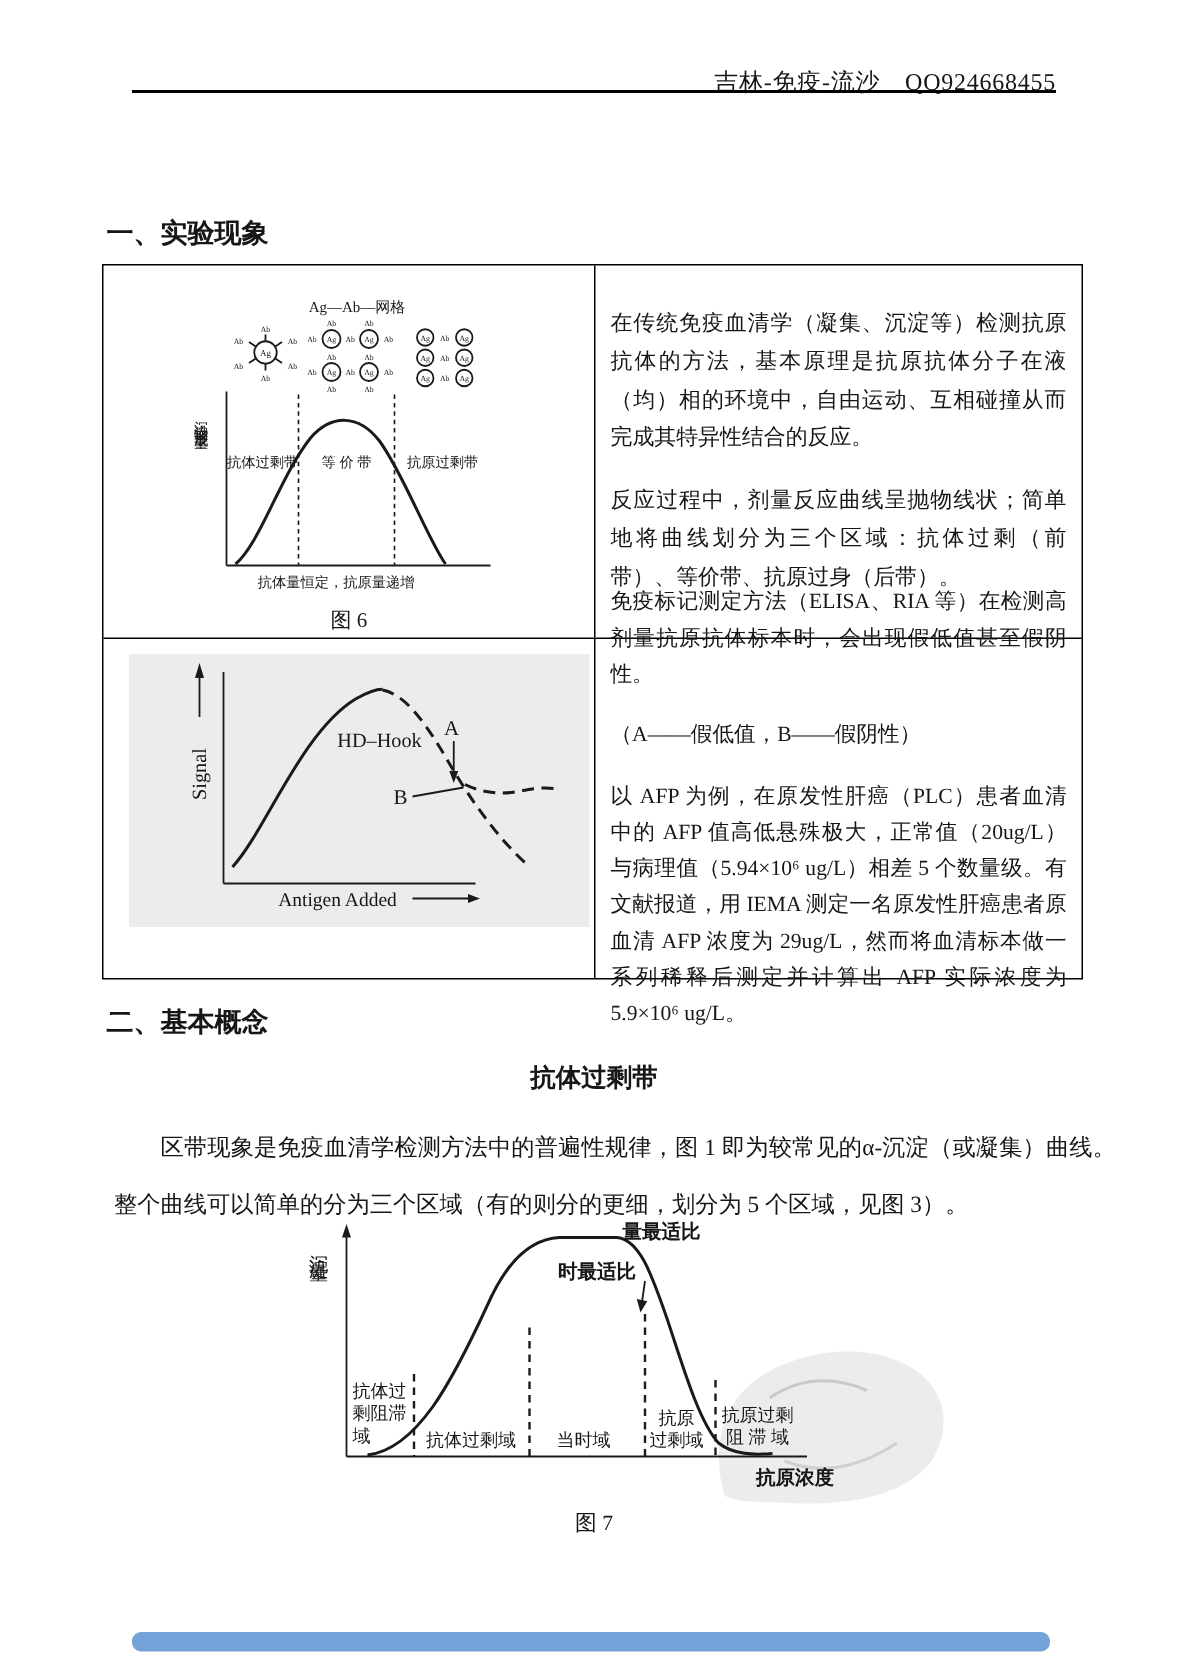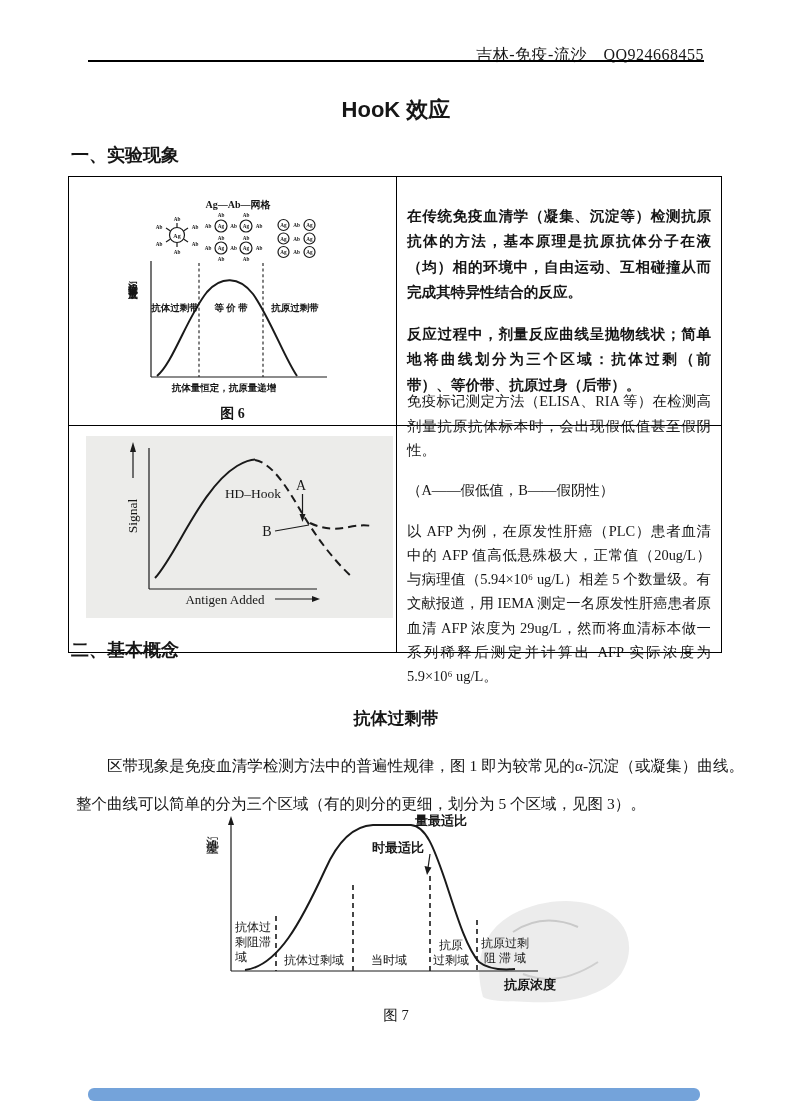--- a/index.html
+++ b/index.html
@@ -4,31 +4,31 @@
 <style>
   html,body{margin:0;padding:0;background:#888;}
   .page{position:relative;width:792px;height:1120px;background:#ffffff;overflow:hidden;
         font-family:"Liberation Serif","DejaVu Serif",serif;color:#161616;}
   .abs{position:absolute;}
   .hdr{top:45px;right:88px;font-size:16px;letter-spacing:.5px;}
   .rule{top:60px;left:88px;width:616px;height:2px;background:#000;}
   .title{top:95px;left:0;width:100%;text-align:center;margin:0;
          font:bold 22px "Liberation Sans","DejaVu Sans",sans-serif;}
   .sech{margin:0;font:bold 18px "Liberation Sans","DejaVu Sans",sans-serif;}
-  .sec1{top:143px;left:71px;} .sec2{top:638px;left:71px;}
+  .sec1{top:143px;left:71px;} .sec2{top:669px;left:71px;}
   .subhead{top:707px;left:0;width:100%;text-align:center;margin:0;
            font:bold 17px "Liberation Sans","DejaVu Sans",sans-serif;}
   .bodypara{top:733px;left:62px;width:668px;margin:14px;font-size:15.5px;line-height:38px;
             text-indent:2em;text-align:justify;}
   
   .tbl{top:176px;left:68px;width:654px;border:1.5px solid #000;box-sizing:border-box;}
   .trow{display:flex;}
   .trow2{border-top:1.5px solid #000;}
   .cellL{position:relative;width:328px;flex:0 0 328px;border-right:1.5px solid #000;box-sizing:border-box;}
-  .r1{height:248px;font-weight:bold;} .r2{height:226px;}
+  .r1{height:248px;} .r2{height:226px;}
   .cellR{flex:1;display:flex;flex-direction:column;justify-content:center;
          padding:4px 10px;text-align:justify;gap:16px;}
   .cellR p{margin:0;}
   .txt1 p{font-size:14.6px;line-height:25.4px;}
   .txt2 p{font-size:14.4px;line-height:24.3px;}
   .figcap{position:absolute;left:0;width:100%;text-align:center;font-size:14px;}
   .vtext{writing-mode:vertical-rl;text-orientation:upright;}
   .f1y{left:57px;top:96px;font-size:9.5px;letter-spacing:2px;}
   .f2sig{left:30px;top:82px;width:68px;text-align:center;font-size:13.5px;
          transform:rotate(-90deg);transform-origin:50% 50%;}
@@ -50,21 +50,20 @@
   .fs135{font-size:13.5px;} .fs14{font-size:14px;} .w6{font-weight:600;}
 </style>
 </head>
 <body>
 
 <div class="page">
 
   <div class="abs hdr">吉林-免疫-流沙　QQ924668455</div>
   <div class="abs rule"></div>
 
-  <h1 class="abs title">HooK 效应</h1>
   <h2 class="abs sech sec1">一、实验现象</h2>
 
   <div class="abs tbl">
 
     <div class="trow r1">
       <div class="cellL">
         <svg width="328" height="248" viewBox="0 0 328 248">
           <text x="169" y="31" text-anchor="middle" class="fs10">Ag—Ab—网格</text>
 
           <g>

